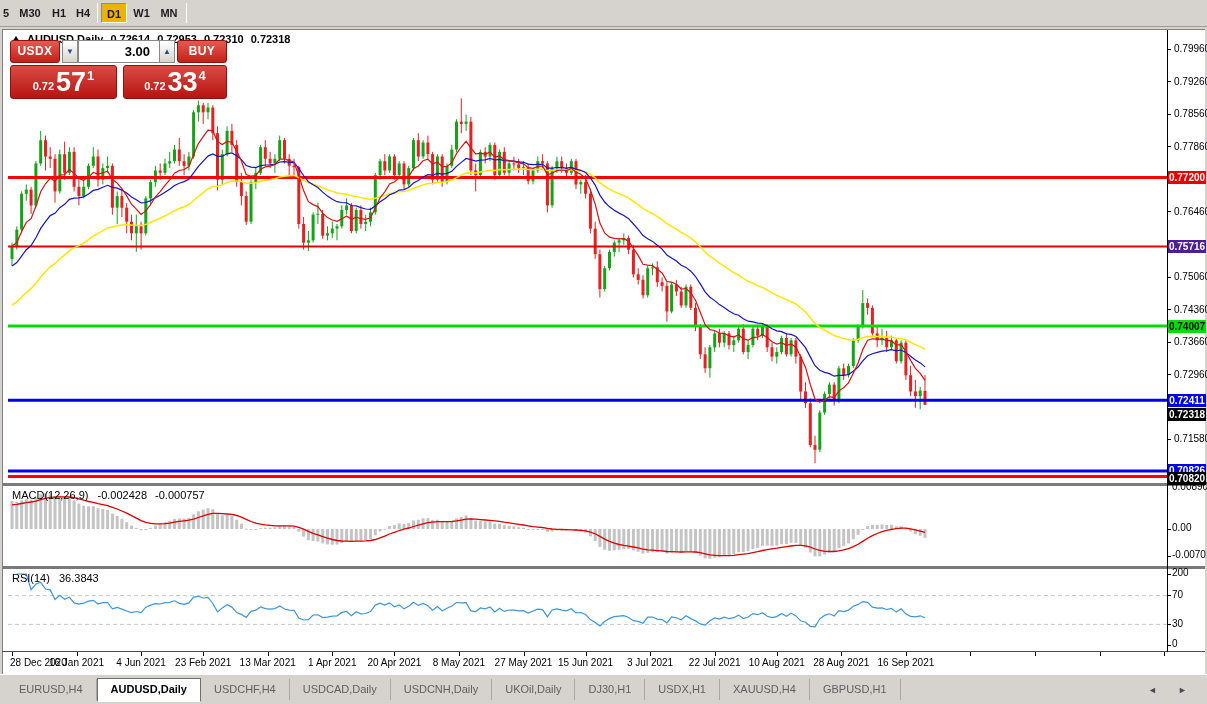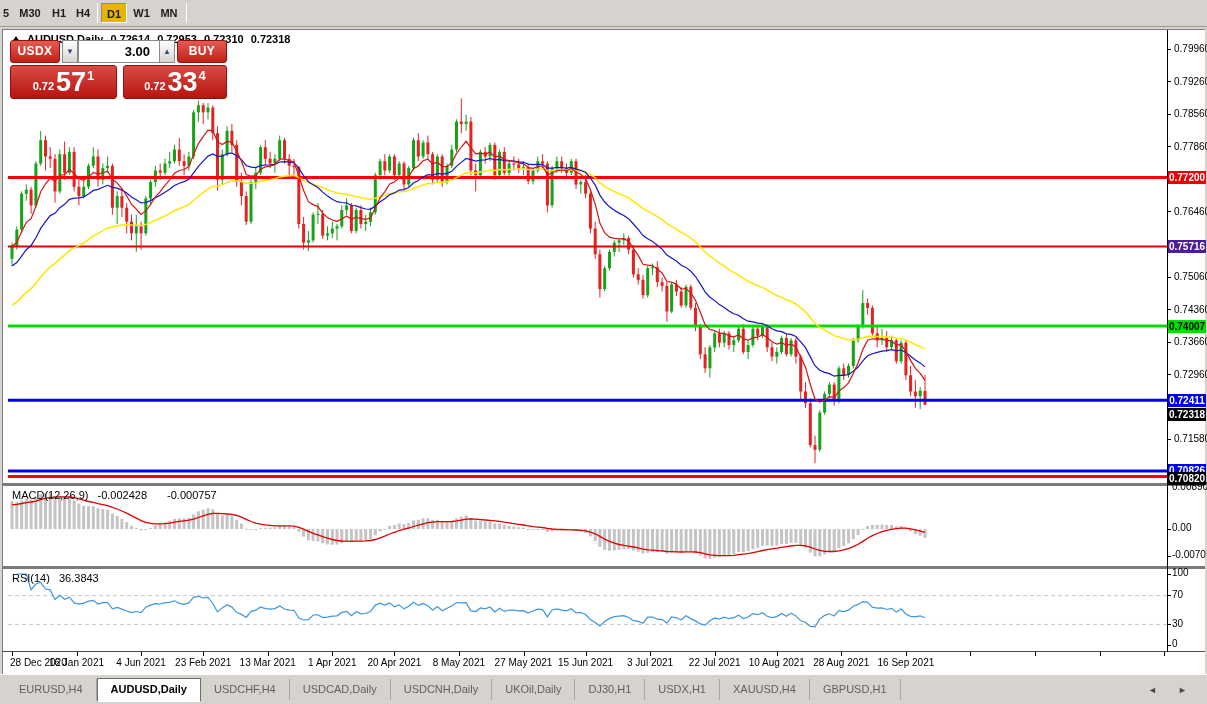--- a/index.html
+++ b/index.html
@@ -720,33 +720,33 @@
     <div class="lvlbox" style="top:289.6px;background:#00dd00;color:#000000">0.74007</div>
     <div class="lvlbox" style="top:363.8px;background:#0000ee;color:#ffffff">0.72411</div>
     <div class="lvlbox" style="top:433.6px;background:#0000ee;color:#ffffff">0.70826</div>
     <div class="lvlbox" style="top:441.9px;background:#000000;color:#ffffff">0.70820</div>
     <div class="lvlbox" style="top:378.2px;background:#000;color:#fff">0.72318</div>
   </div>
 
 <div class="indlabel" style="left:12px;top:489px">
   <span>MACD(12,26,9)</span>
   <span style="margin-left:6px">-0.002428</span>
-  <span style="margin-left:17px">-0.000757</span>
+  <span style="margin-left:5px">-0.000757</span>
 </div>
 <div class="indlabel" style="left:12px;top:572px">
   <span>RSI(14)</span>
   <span style="margin-left:6px">36.3843</span>
 </div>
 
 <div class="axnum" style="top:481px">0.008904</div>
 <div class="axnum" style="top:522px">0.00</div>
 <div class="axnum" style="top:549px">-0.00701</div>
 <div class="axdash" style="top:529px"></div>
 <div class="axdash" style="top:556px"></div>
-<div class="axnum" style="top:567px">100</div>
+<div class="axnum" style="top:567px">200</div>
 <div class="axnum" style="top:589px">70</div>
 <div class="axnum" style="top:618px">30</div>
 <div class="axnum" style="top:638px">0</div>
 <div class="axdash" style="top:574px"></div>
 <div class="axdash" style="top:595px"></div>
 <div class="axdash" style="top:624px"></div>
 <div class="axdash" style="top:645px"></div>
 
 <div id="dateaxis">
     <div class="dtick" style="left:4.0px"></div>

